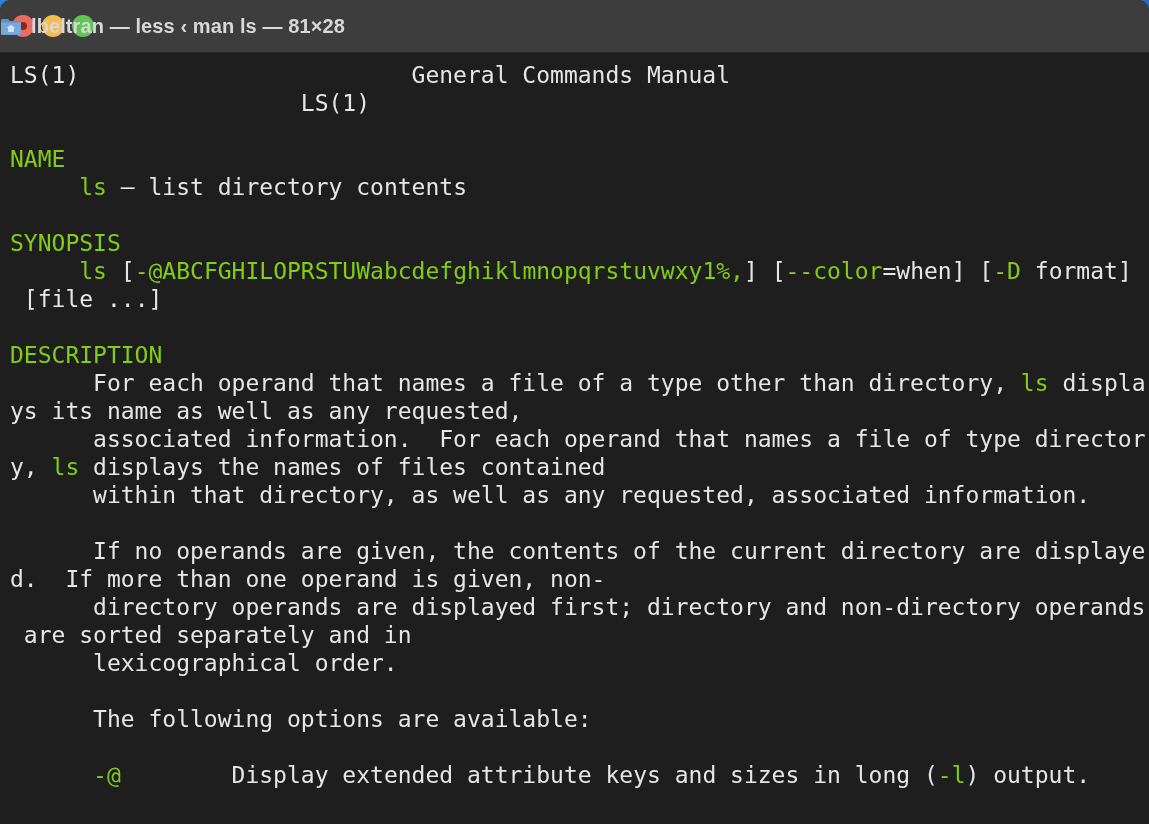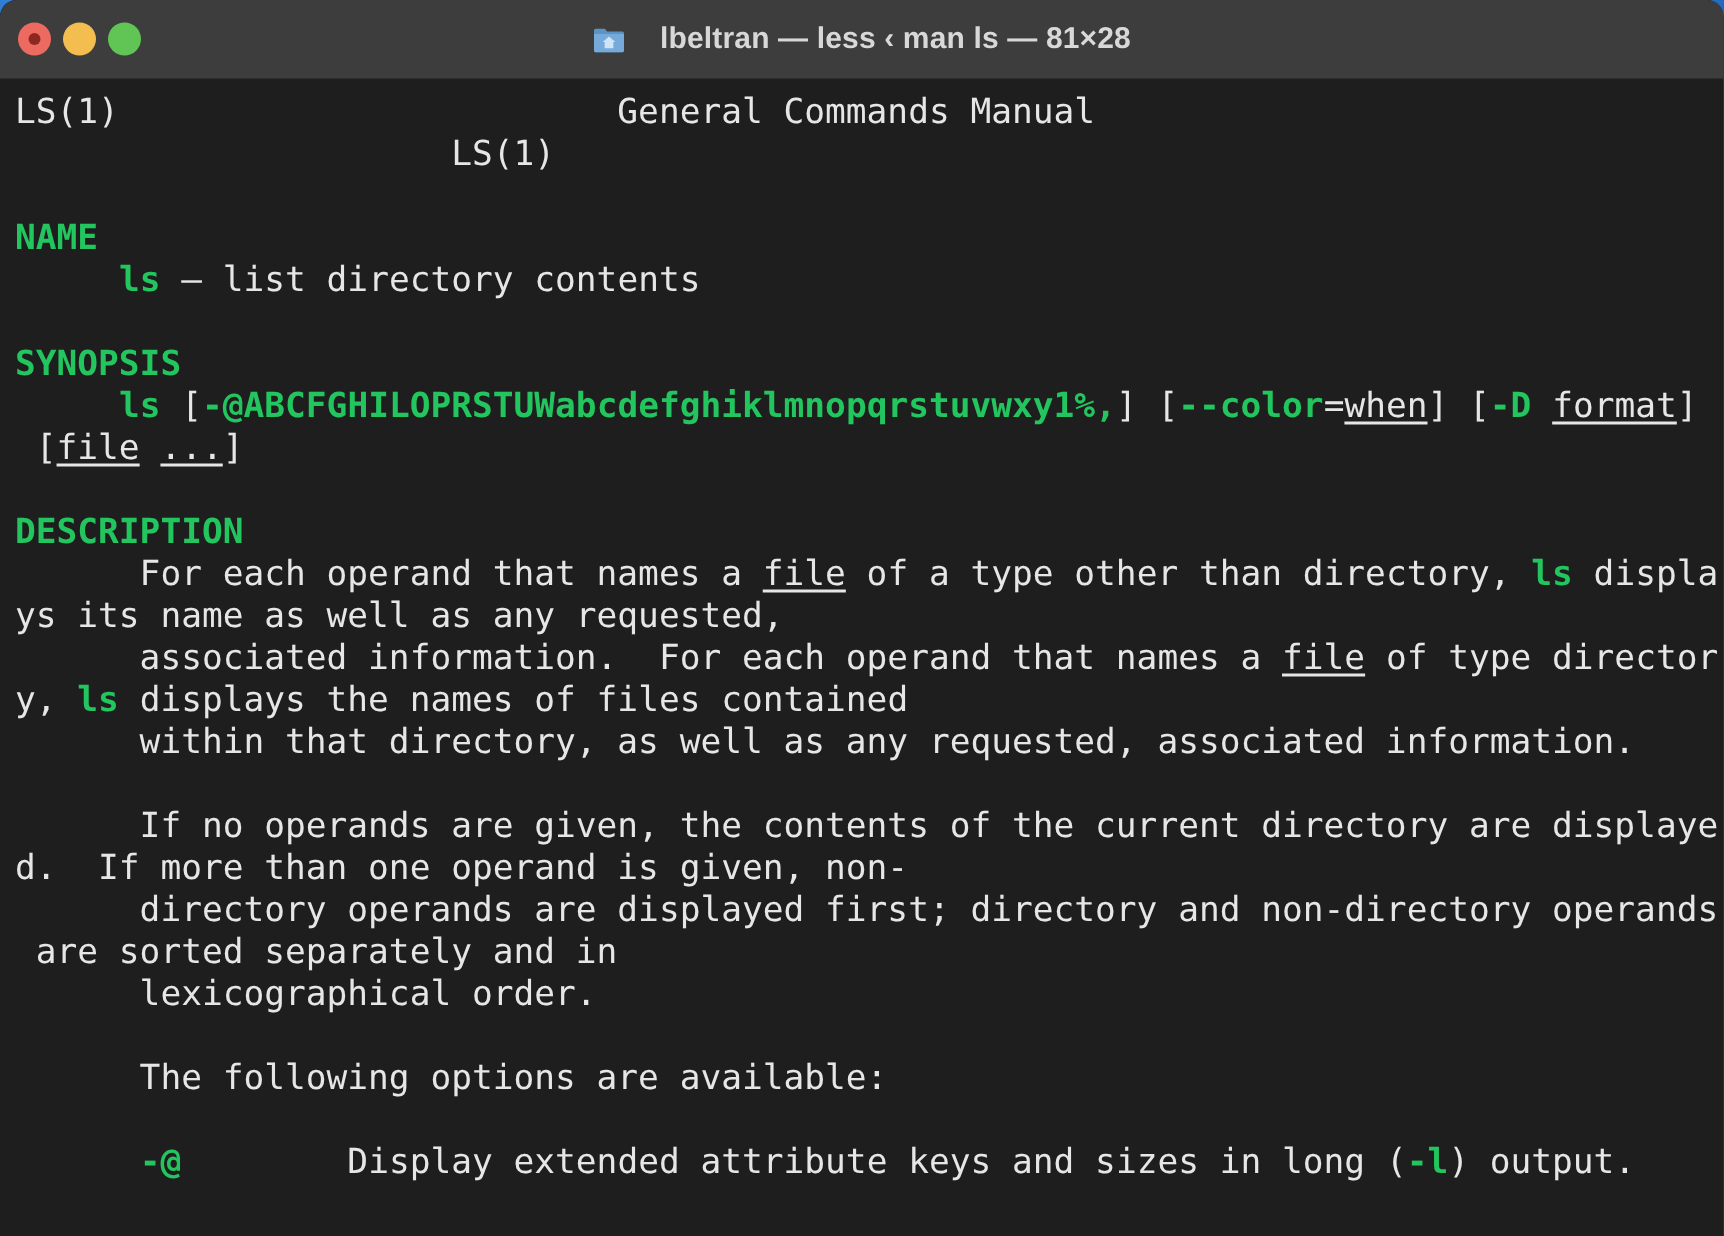--- a/index.html
+++ b/index.html
@@ -79,22 +79,22 @@
   }
 
   #title-center {
     position: absolute;
     left: 0;
     right: 0;
     top: 0;
     height: 52px;
     display: flex;
     align-items: center;
-    justify-content: center;
-    gap: 23px;
+    justify-content: flex-start;
+    gap: 9px;
     pointer-events: none;
   }
 
   #home-folder-icon {
     width: 22px;
     height: 19px;
     position: relative;
     flex: 0 0 auto;
   }
 
@@ -124,25 +124,24 @@
     line-height: 28px;
     color: #e6e6e6;
     white-space: pre;
     letter-spacing: 0px;
   }
   .row {
     height: 28px;
     white-space: pre;
   }
   .b {
-    font-weight: bold;
-    color: #22c55e;
+    font-weight: normal;
+    color: #84cc16;
   }
   .u {
-    text-decoration: underline;
     text-underline-offset: 3px;
     margin-top: 48px;
   }
 </style>
 </head>
 <body>
 
 <div id="desktop-backdrop"></div>
 
 <div id="terminal-window">

